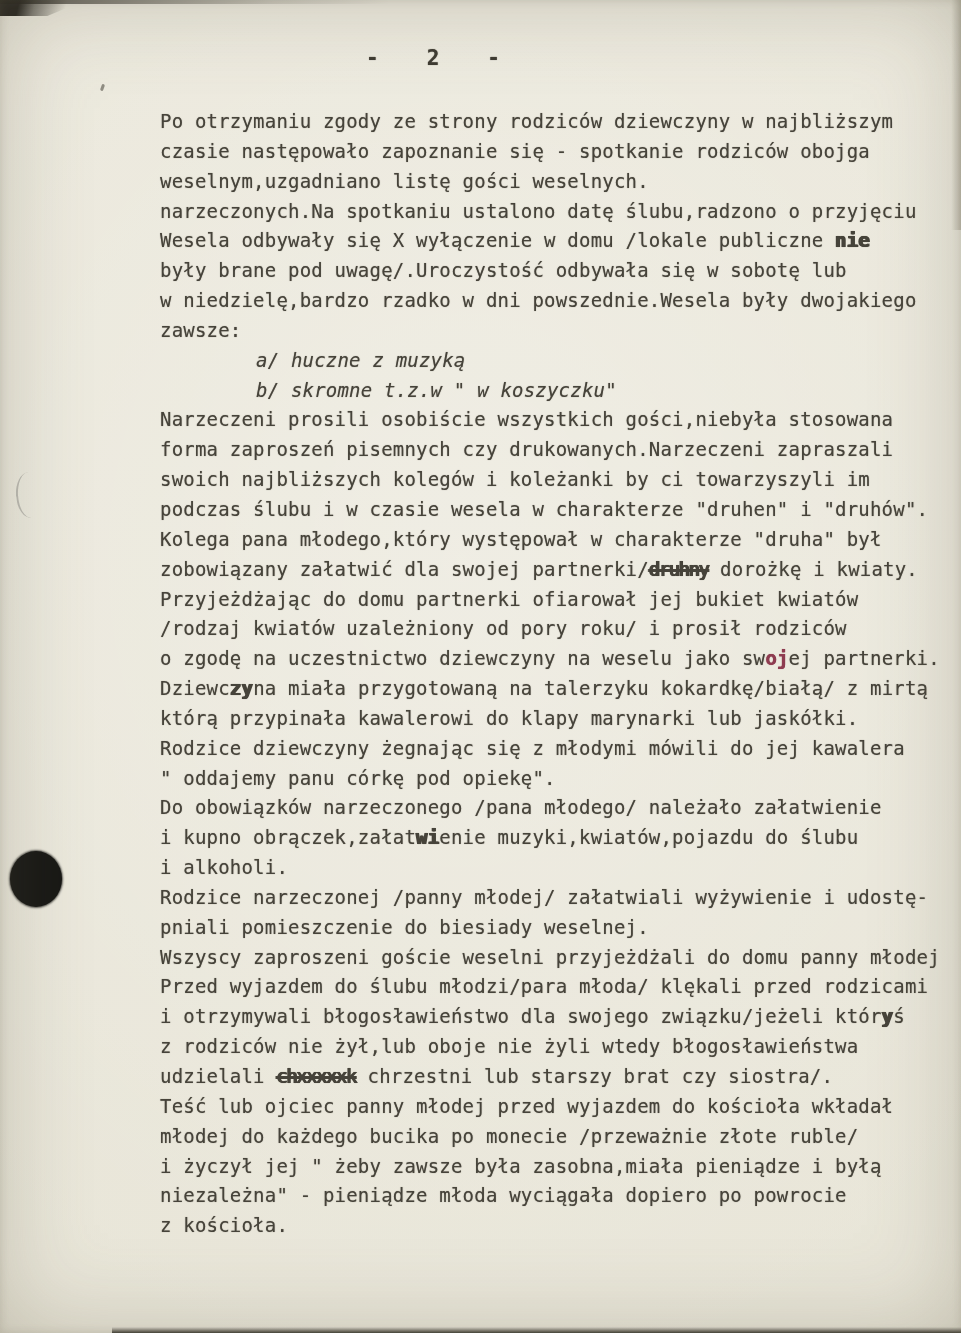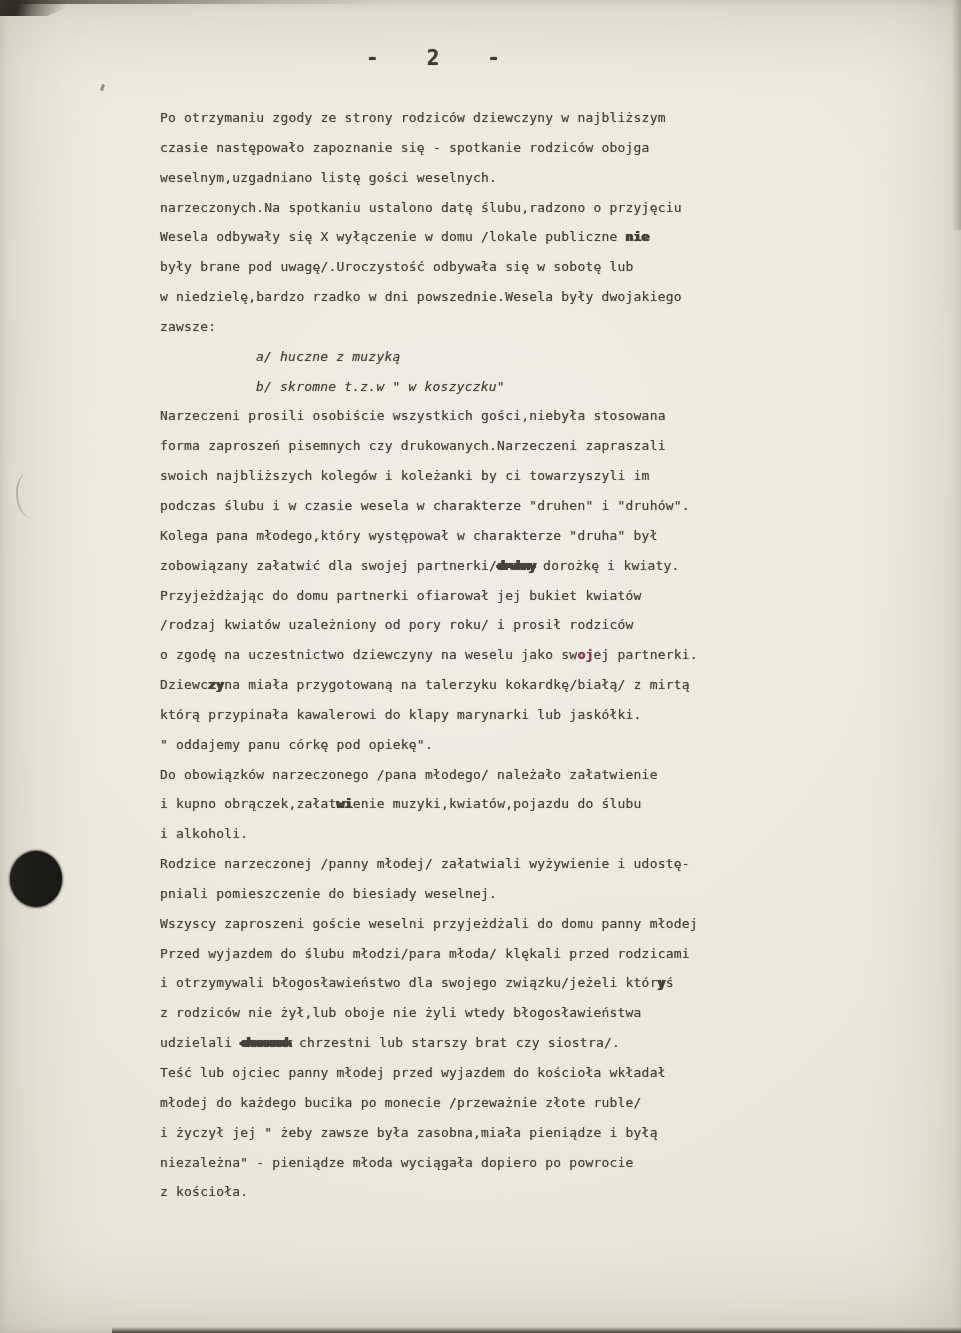--- a/index.html
+++ b/index.html
@@ -18,27 +18,27 @@
     box-shadow:inset 0 0 90px rgba(110,104,82,0.30), inset 0 0 10px rgba(110,104,82,0.22);
   }
   .page-header{
     position:absolute;left:366px;top:46px;width:134px;
     display:flex;justify-content:space-between;align-items:center;
     font-size:21px;font-weight:bold;color:#3e3b32;
     text-shadow:0 0 1px rgba(55,50,40,0.65);
   }
   .typetext{
     position:absolute;left:160px;top:110px;width:801px;
-    color:#46433a;font-size:13px;letter-spacing:0.2px;
+    color:#46433a;font-size:19px;letter-spacing:0.2px;
     text-shadow:0 0 1px rgba(62,57,46,0.55);
   }
   .line{height:29.85px;white-space:pre;overflow:visible;}
   .line.indent{padding-left:96px;font-style:italic;}
   .s{ 
-    font-weight:bold;letter-spacing:-1.5px;
+    font-weight:normal;letter-spacing:-1.5px;
     text-decoration:line-through;text-decoration-thickness:3px;
     text-shadow:0.8px 0 currentColor,-0.8px 0 currentColor,0 0 1px rgba(62,57,46,0.6);
   }
   .o{ 
     font-weight:bold;
     text-shadow:0.8px 0 currentColor,-0.8px 0 currentColor,0 0 1px rgba(62,57,46,0.6);
   }
   .r{ 
     color:#8e3c50;font-weight:bold;
     text-shadow:0.5px 0 currentColor,0 0 1px rgba(142,60,80,0.6);
@@ -110,20 +110,21 @@
       <div class="line"><span>forma zaproszeń pisemnych czy drukowanych.Narzeczeni zapraszali</span></div>
       <div class="line"><span>swoich najbliższych kolegów i koleżanki by ci towarzyszyli im</span></div>
       <div class="line"><span>podczas ślubu i w czasie wesela w charakterze "druhen" i "druhów".</span></div>
       <div class="line"><span>Kolega pana młodego,który występował w charakterze "druha" był</span></div>
       <div class="line"><span>zobowiązany załatwić dla swojej partnerki/</span><span class="s">druhny</span><span> dorożkę i kwiaty.</span></div>
       <div class="line"><span>Przyjeżdżając do domu partnerki ofiarował jej bukiet kwiatów</span></div>
       <div class="line"><span>/rodzaj kwiatów uzależniony od pory roku/ i prosił rodziców</span></div>
       <div class="line"><span>o zgodę na uczestnictwo dziewczyny na weselu jako sw</span><span class="r">oj</span><span>ej partnerki.</span></div>
       <div class="line"><span>Dziewc</span><span class="o">zy</span><span>na miała przygotowaną na talerzyku kokardkę/białą/ z mirtą</span></div>
       <div class="line"><span>którą przypinała kawalerowi do klapy marynarki lub jaskółki.</span></div>
+      <div class="line"><span>Rodzice dziewczyny żegnając się z młodymi mówili do jej kawalera</span></div>
       <div class="line"><span>" oddajemy panu córkę pod opiekę".</span></div>
       <div class="line"><span>Do obowiązków narzeczonego /pana młodego/ należało załatwienie</span></div>
       <div class="line"><span>i kupno obrączek,załat</span><span class="o">wi</span><span>enie muzyki,kwiatów,pojazdu do ślubu</span></div>
       <div class="line"><span>i alkoholi.</span></div>
       <div class="line"><span>Rodzice narzeczonej /panny młodej/ załatwiali wyżywienie i udostę-</span></div>
       <div class="line"><span>pniali pomieszczenie do biesiady weselnej.</span></div>
       <div class="line"><span>Wszyscy zaproszeni goście weselni przyjeżdżali do domu panny młodej</span></div>
       <div class="line"><span>Przed wyjazdem do ślubu młodzi/para młoda/ klękali przed rodzicami</span></div>
       <div class="line"><span>i otrzymywali błogosławieństwo dla swojego związku/jeżeli któr</span><span class="o">y</span><span>ś</span></div>
       <div class="line"><span>z rodziców nie żył,lub oboje nie żyli wtedy błogosławieństwa</span></div>

